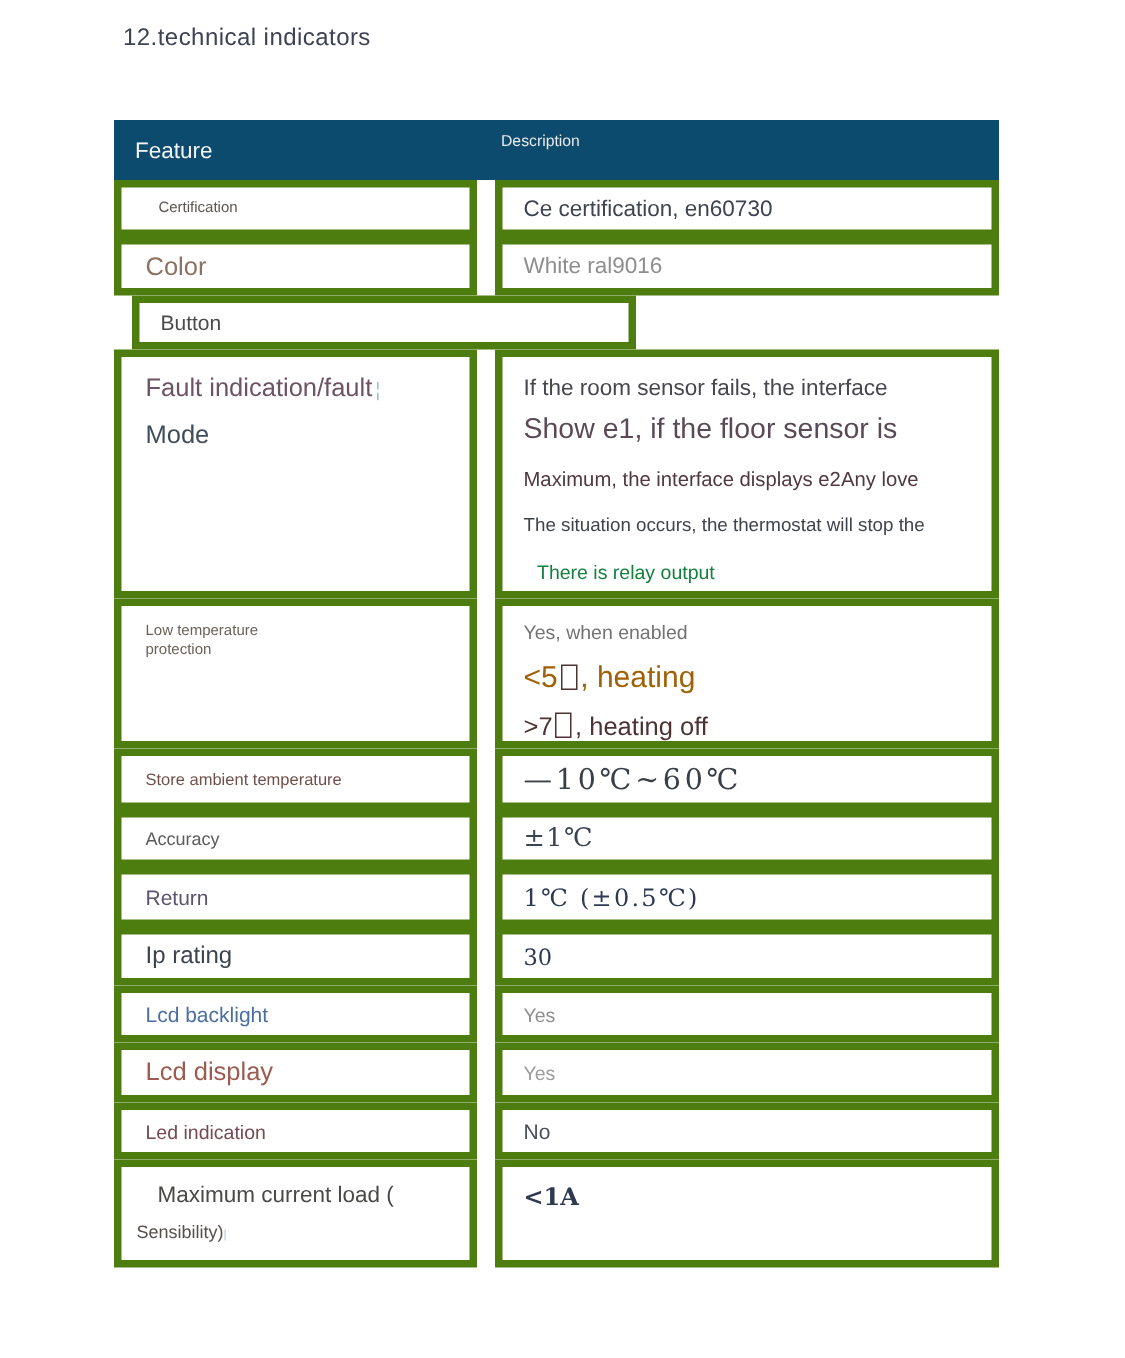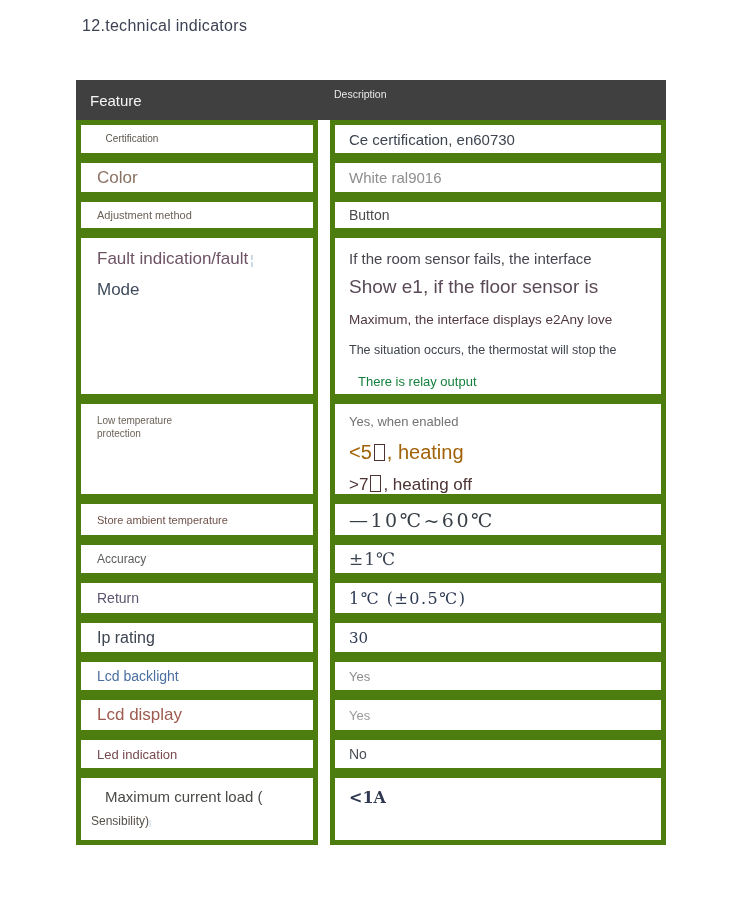--- a/index.html
+++ b/index.html
@@ -8,21 +8,21 @@
     font-family:"Liberation Sans","DejaVu Sans",sans-serif; overflow:hidden;
   }
   .doc-title {
     position:absolute; left:82px; top:17px;
     font-size:16px; font-weight:500; color:#3d4254; letter-spacing:0.3px;
   }
   .spec-table { position:absolute; left:76px; top:80px; width:590px; }
 
   
   .thead {
-    position:relative; height:40px; background:#404040;
+    position:relative; height:40px; background:#0c4a6e;
     display:flex; align-items:center;
   }
   .th-feature { color:#f5f5f5; font-size:15px; padding-left:14px; }
   .th-desc {
     position:absolute; left:258px; top:8px; width:62px;
     color:#e9e9e9; font-size:10.5px; line-height:1.2; word-break:break-all;
   }
 
   
   .row { display:flex; }
@@ -130,23 +130,20 @@
       <div class="cell lbl">
         <span class="lbl-color">Color</span>
       </div>
       <div class="cell val">
         <span class="val-color">White ral9016</span>
       </div>
     </div>
 
 
     <div class="row r-adj">
-      <div class="cell lbl">
-        <span class="lbl-adj">Adjustment method</span>
-      </div>
       <div class="cell val">
         <span class="val-adj">Button</span>
       </div>
     </div>
 
     <div class="row r-fault">
       <div class="cell lbl lbl-fault">
         <div>
           <span class="l1">Fault indication/fault</span><span class="cursor-mark">¦</span>
           <br>

